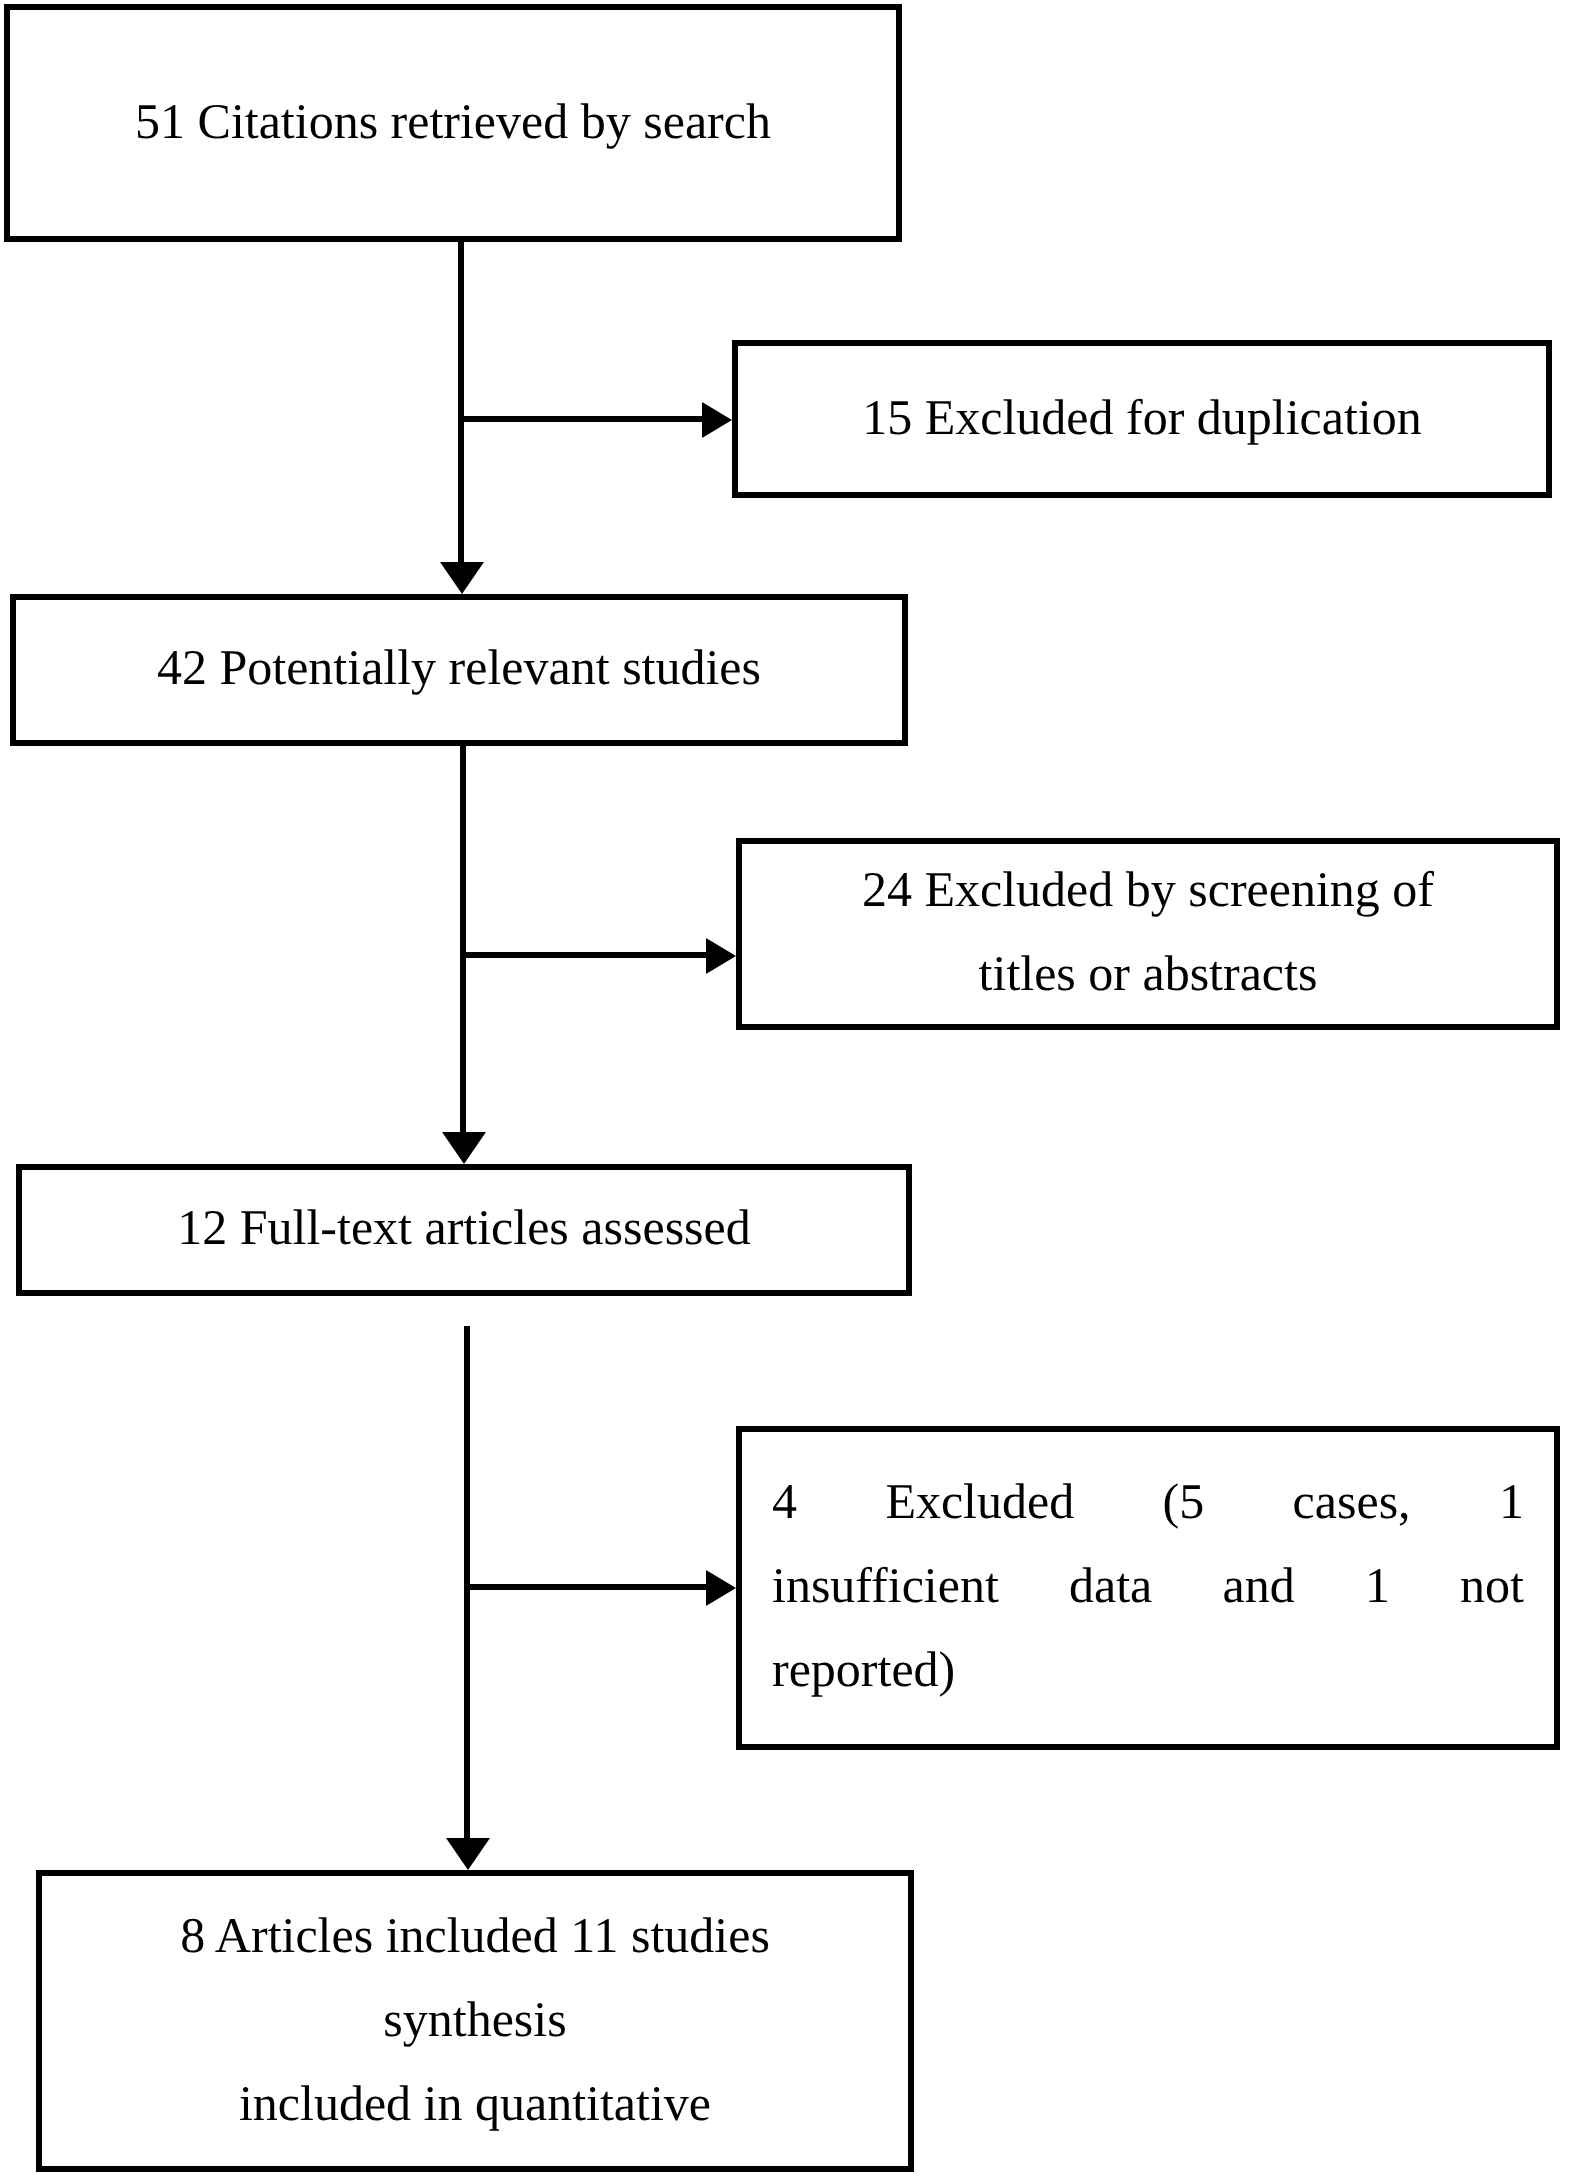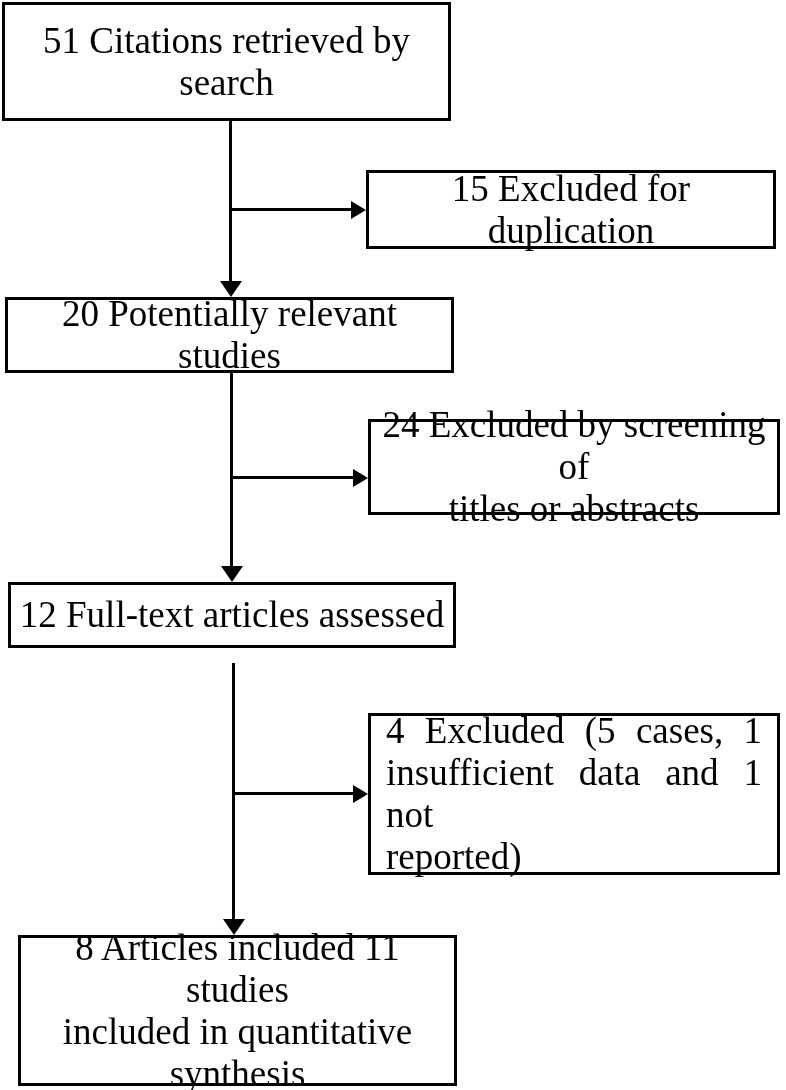--- a/index.html
+++ b/index.html
@@ -13,21 +13,21 @@
     overflow: hidden;
   }
   .box {
     position: absolute;
     box-sizing: border-box;
     border: 3px solid #000000;
     background: #ffffff;
     display: flex;
     flex-direction: column;
     justify-content: center;
-    font-size: 37px;
+    font-size: 25px;
     line-height: 42px;
   }
   .box .bline { width: 100%; }
   .center .bline { text-align: center; }
   .b1 { left: 2px;   top: 2px;   width: 449px; height: 119px; }
   .b2 { left: 366px; top: 170px; width: 410px; height: 79px;  }
   .b3 { left: 5px;   top: 297px; width: 449px; height: 76px;  }
   .b4 { left: 368px; top: 419px; width: 412px; height: 96px; }
   .b5 { left: 8px;   top: 582px; width: 448px; height: 66px;  }
   .b6 { left: 368px; top: 713px; width: 412px; height: 162px; padding: 0 15px; }
@@ -71,42 +71,42 @@
 
   <div class="box b1 center">
     <div class="bline">51 Citations retrieved by search</div>
   </div>
 
   <div class="box b2 center">
     <div class="bline">15 Excluded for duplication</div>
   </div>
 
   <div class="box b3 center">
-    <div class="bline">20 Potentially relevant studies</div>
+    <div class="bline">42 Potentially relevant studies</div>
   </div>
 
   <div class="box b4 center">
     <div class="bline">24 Excluded by screening of</div>
     <div class="bline">titles or abstracts</div>
   </div>
 
   <div class="box b5 center">
     <div class="bline">12 Full-text articles assessed</div>
   </div>
 
   <div class="box b6">
     <div class="bline just">4 Excluded (5 cases, 1</div>
     <div class="bline just">insufficient data and 1 not</div>
     <div class="bline left">reported)</div>
   </div>
 
   <div class="box b7 center">
     <div class="bline">8 Articles included 11 studies</div>
+    <div class="bline">synthesis</div>
     <div class="bline">included in quantitative</div>
-    <div class="bline">synthesis</div>
   </div>
 
   <div>
     <div class="shaft-v v1"></div>
     <div class="head-down hd1"></div>
   </div>
   <div>
     <div class="shaft-h h1"></div>
     <div class="head-right hr1"></div>
   </div>

